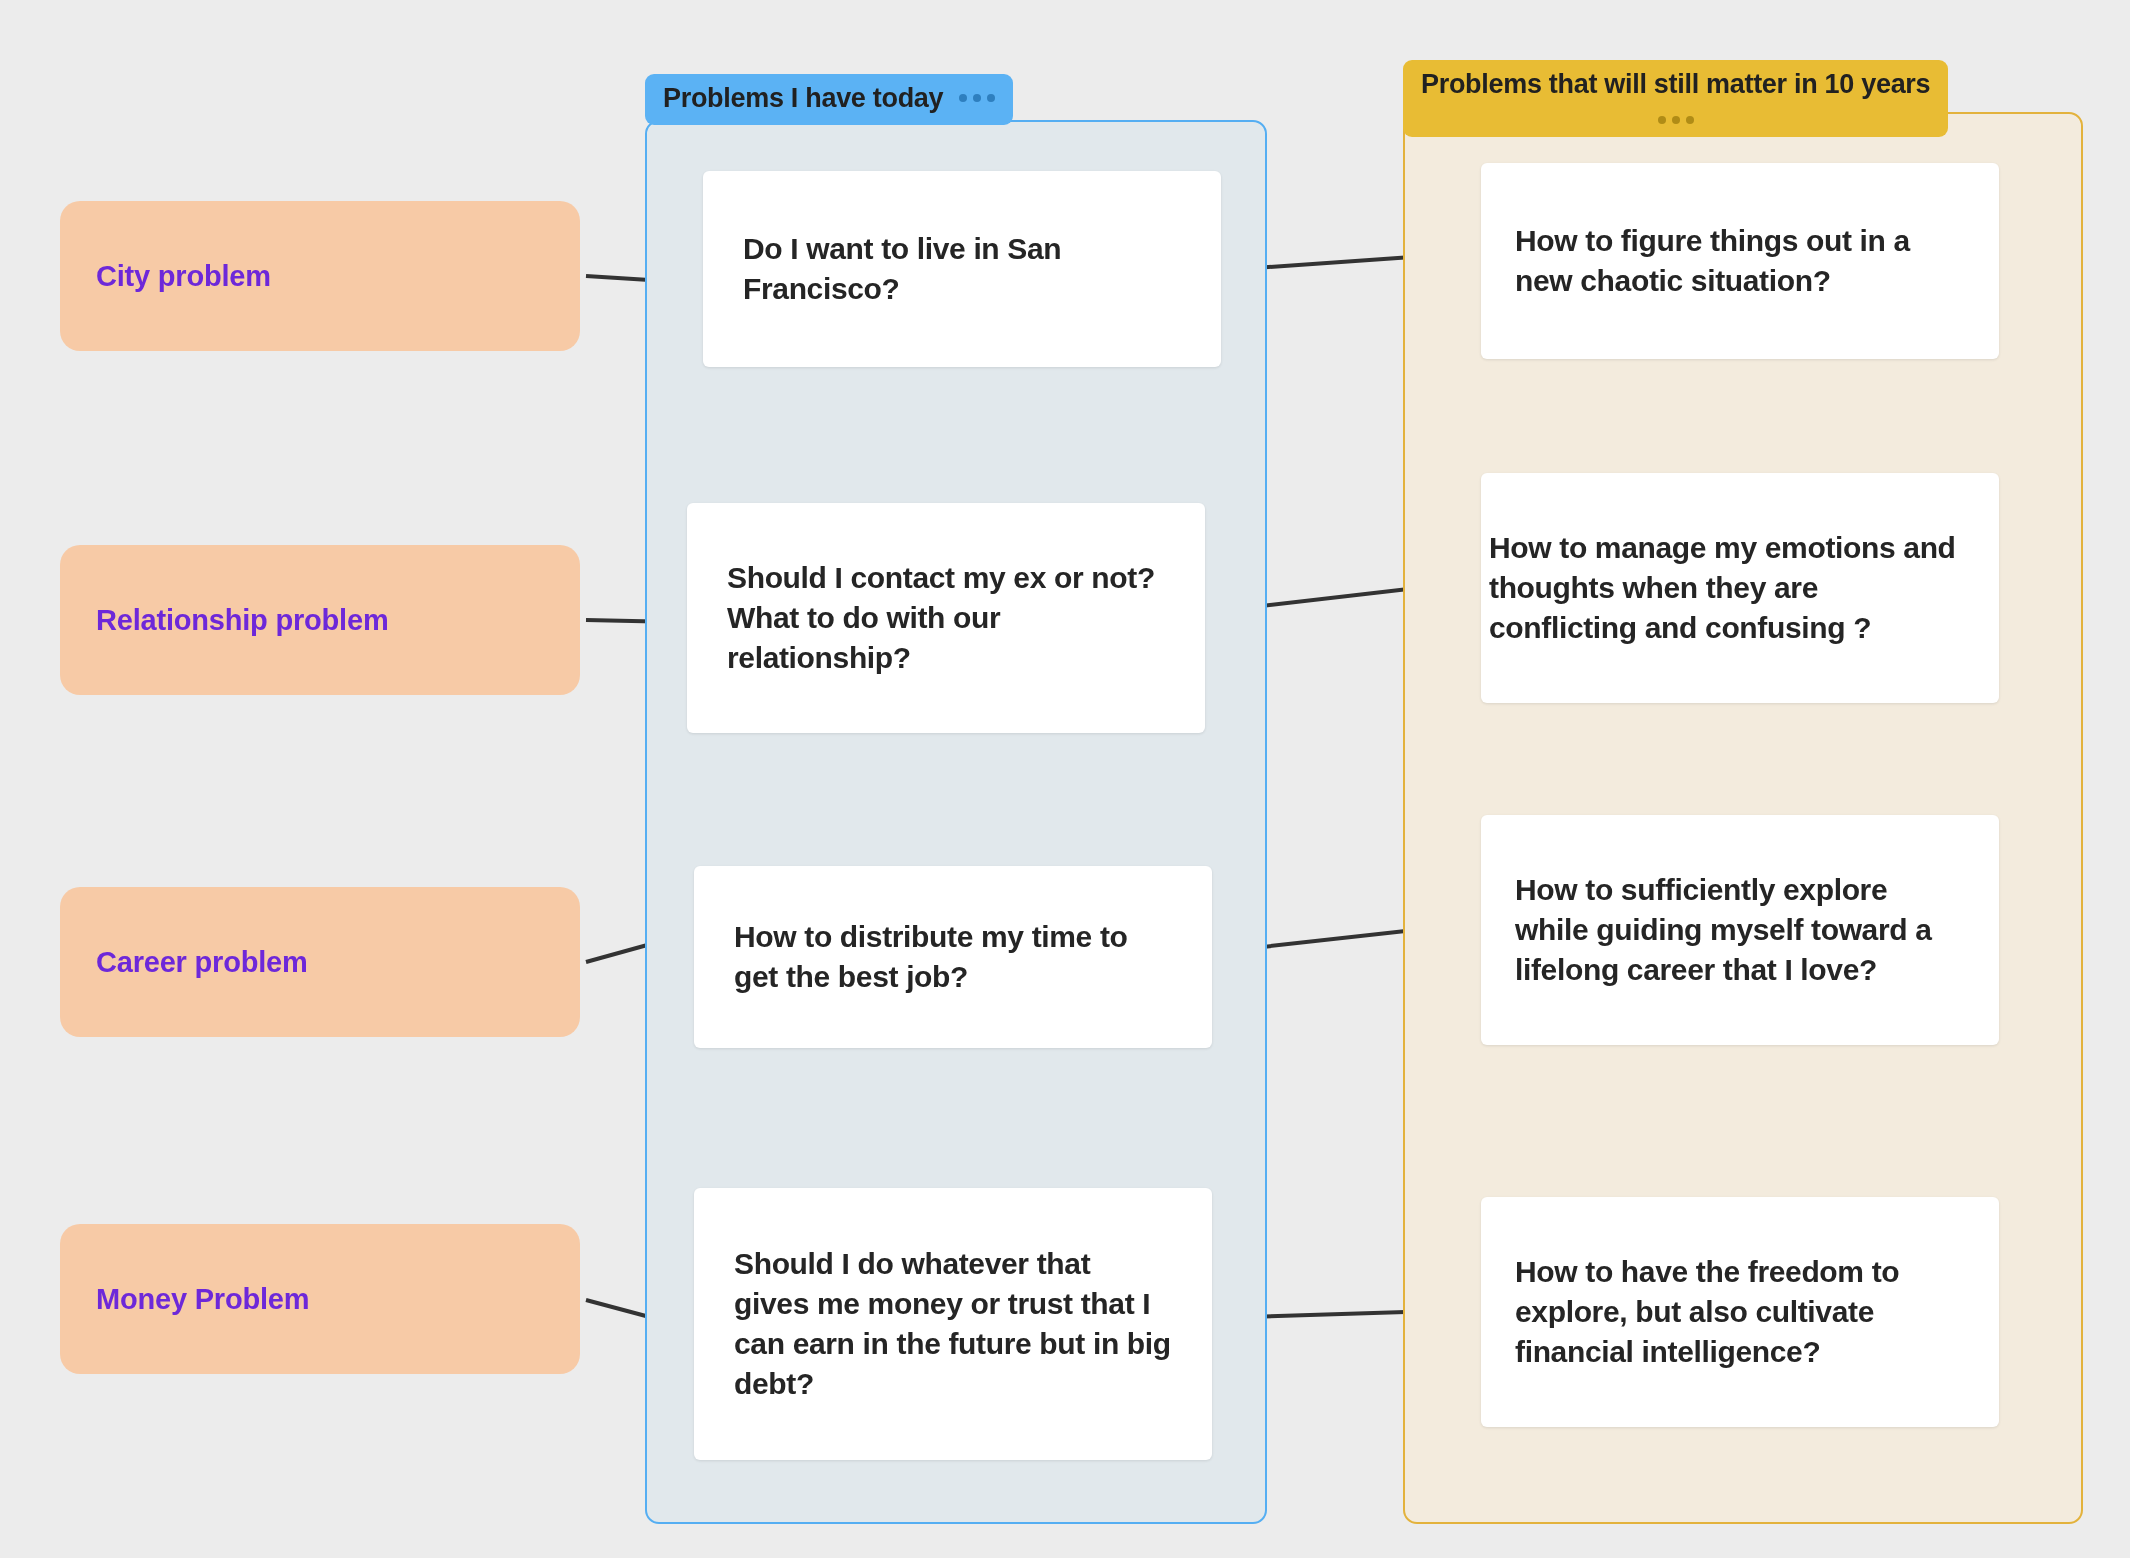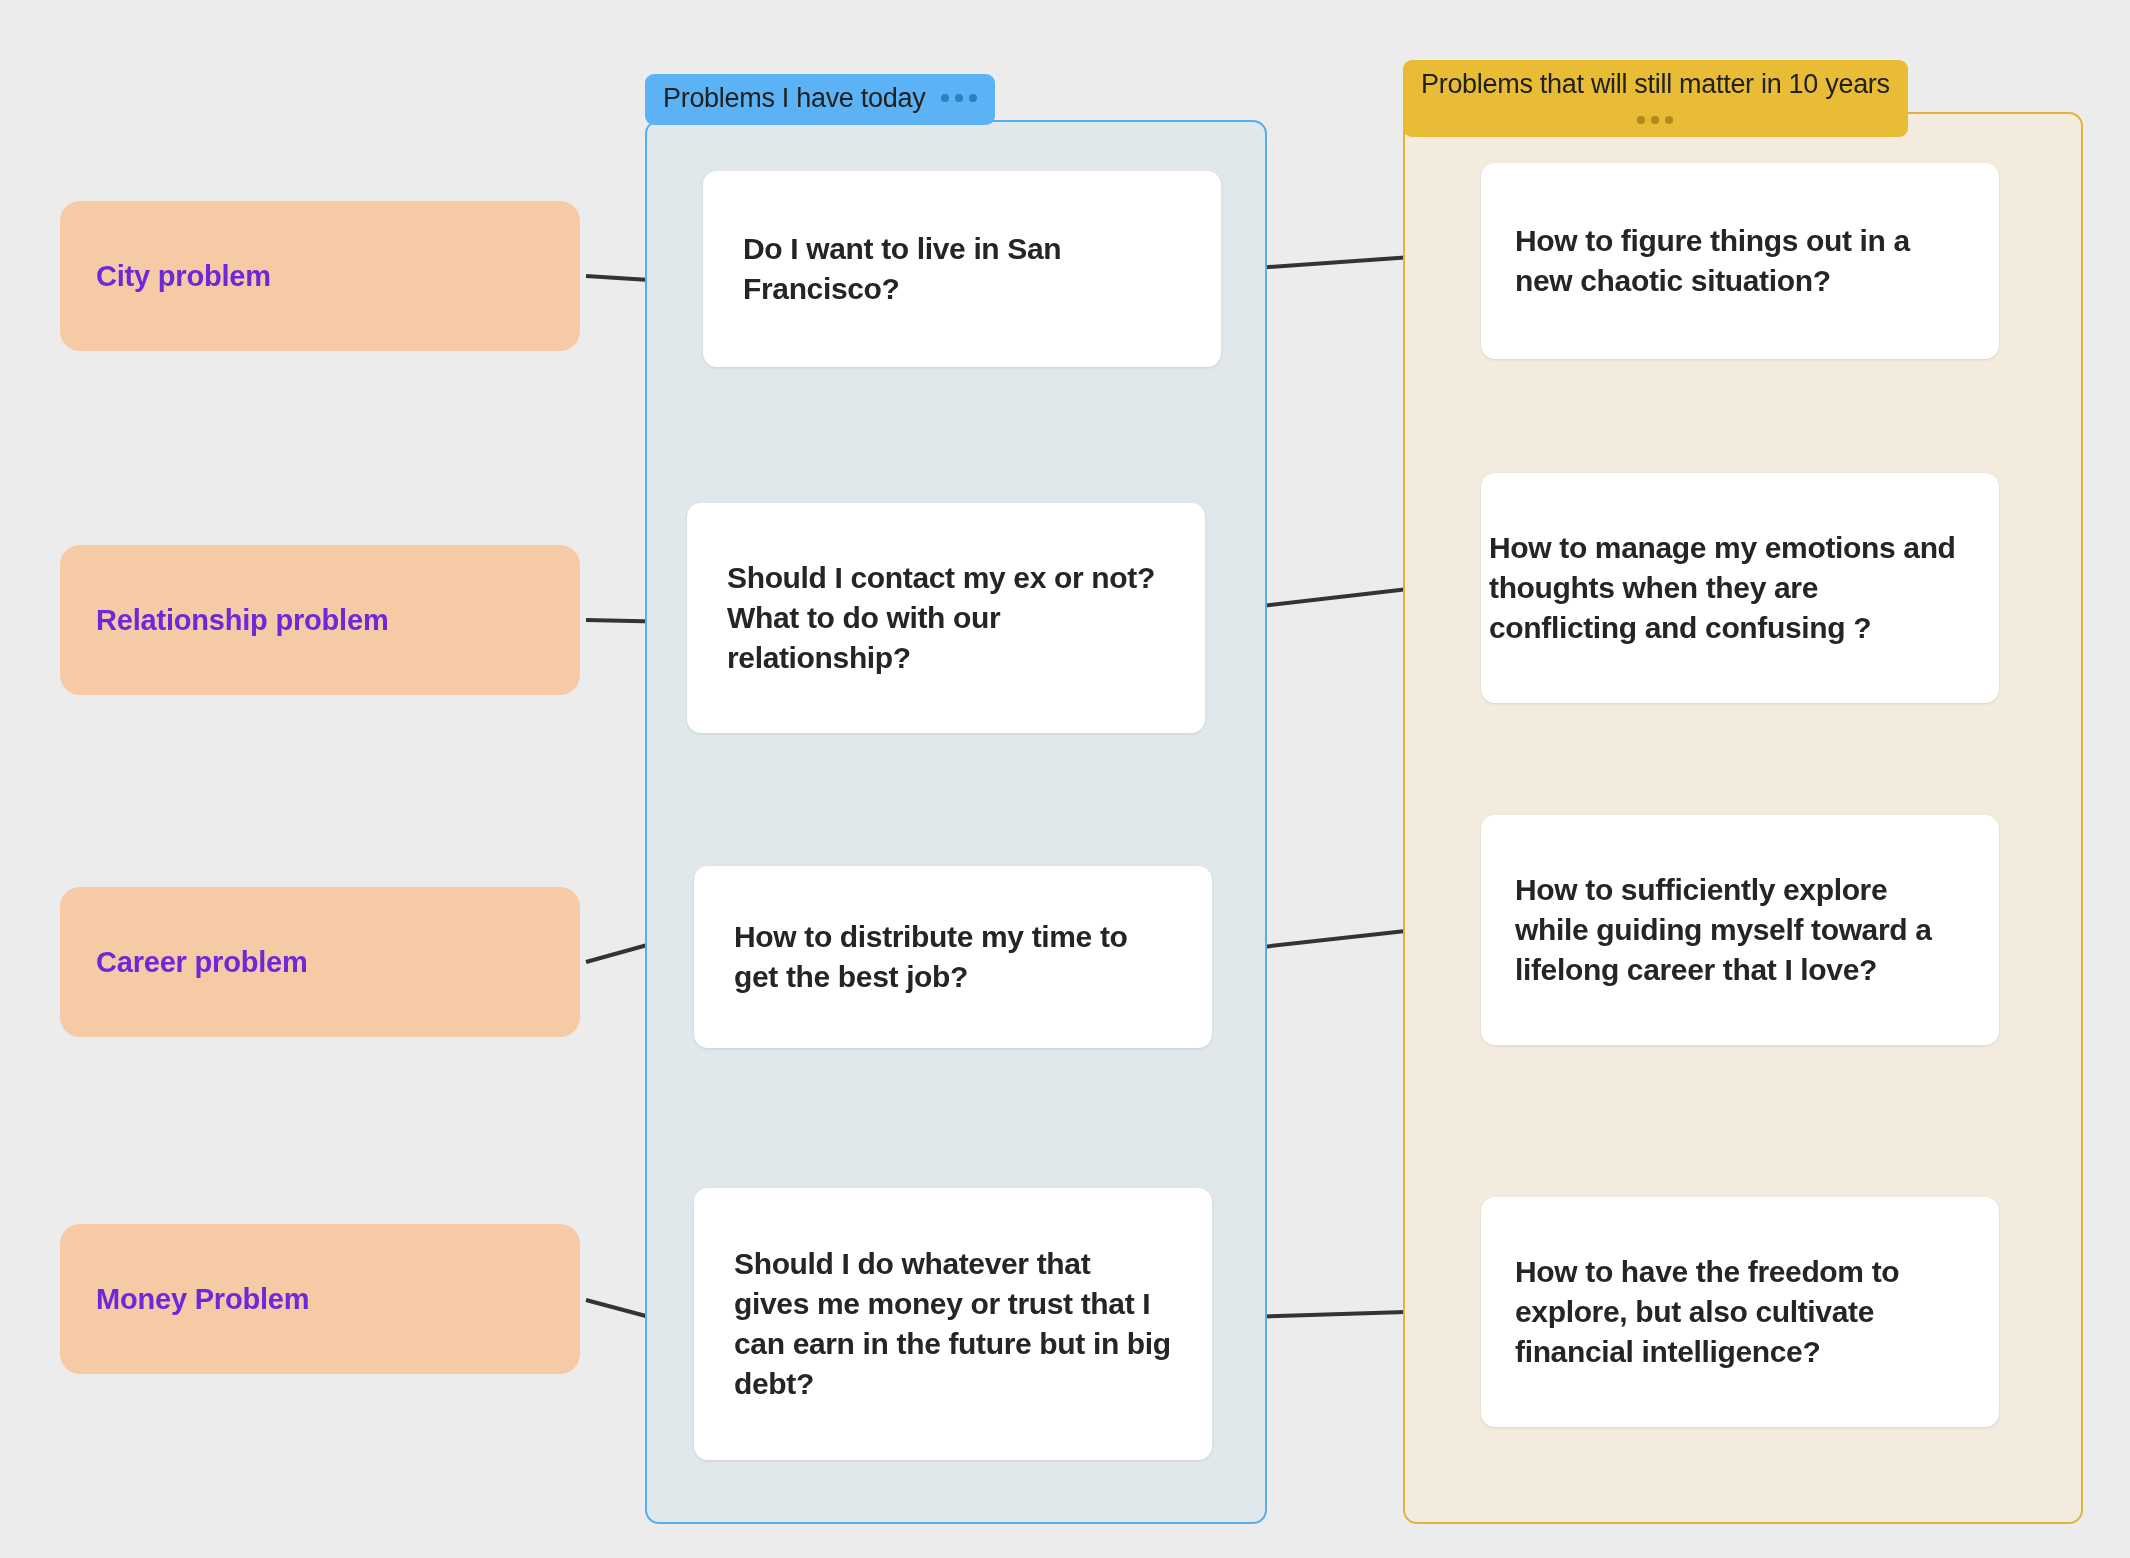--- a/index.html
+++ b/index.html
@@ -45,21 +45,21 @@
 
   
   .frame-title {
     position: absolute;
     display: flex;
     align-items: center;
     gap: 16px;
     border-radius: 9px;
     padding: 9px 18px 11px 18px;
     font-size: 27px;
-    font-weight: normal;
+    font-weight: bold;
     letter-spacing: -0.3px;
     color: #212121;
     white-space: nowrap;
     box-sizing: border-box;
   }
   .frame-title.blue {
     left: 645px;
     top: 74px;
     background: #5BB2F4;
   }
@@ -99,21 +99,21 @@
     letter-spacing: -0.2px;
     left: 60px;
     width: 520px;
     height: 150px;
   }
 
   
   .card {
     position: absolute;
     background: #FFFFFF;
-    border-radius: 14px;
+    border-radius: 6px;
     box-sizing: border-box;
     display: flex;
     align-items: center;
     font-size: 30px;
     font-weight: bold;
     color: #252525;
     line-height: 1.33;
     letter-spacing: -0.35px;
     box-shadow: 0 1px 3px rgba(0,0,0,0.10);
   }

